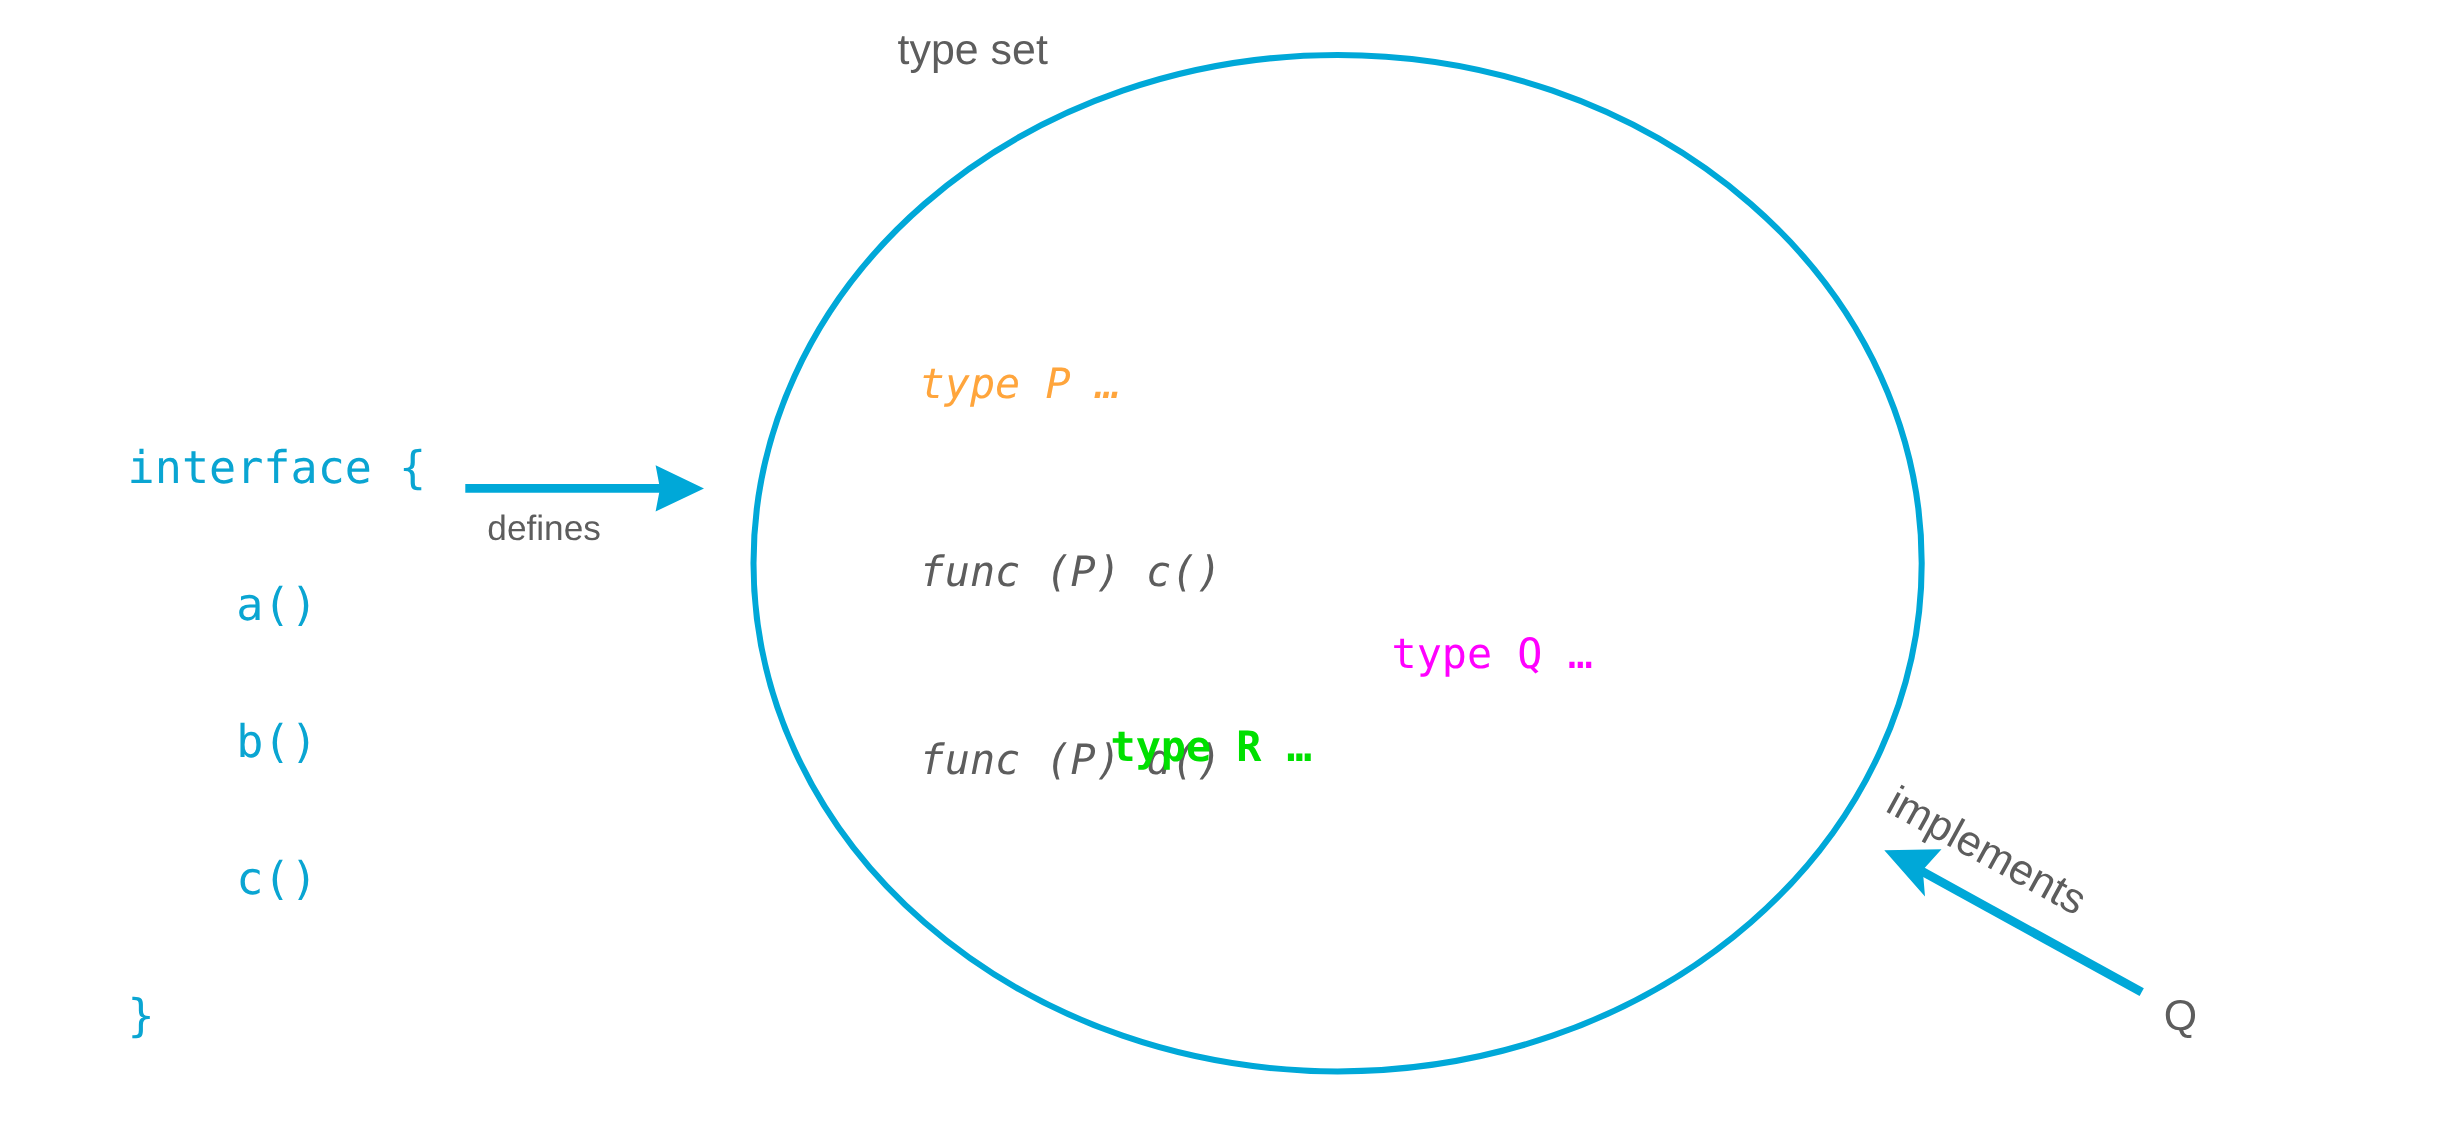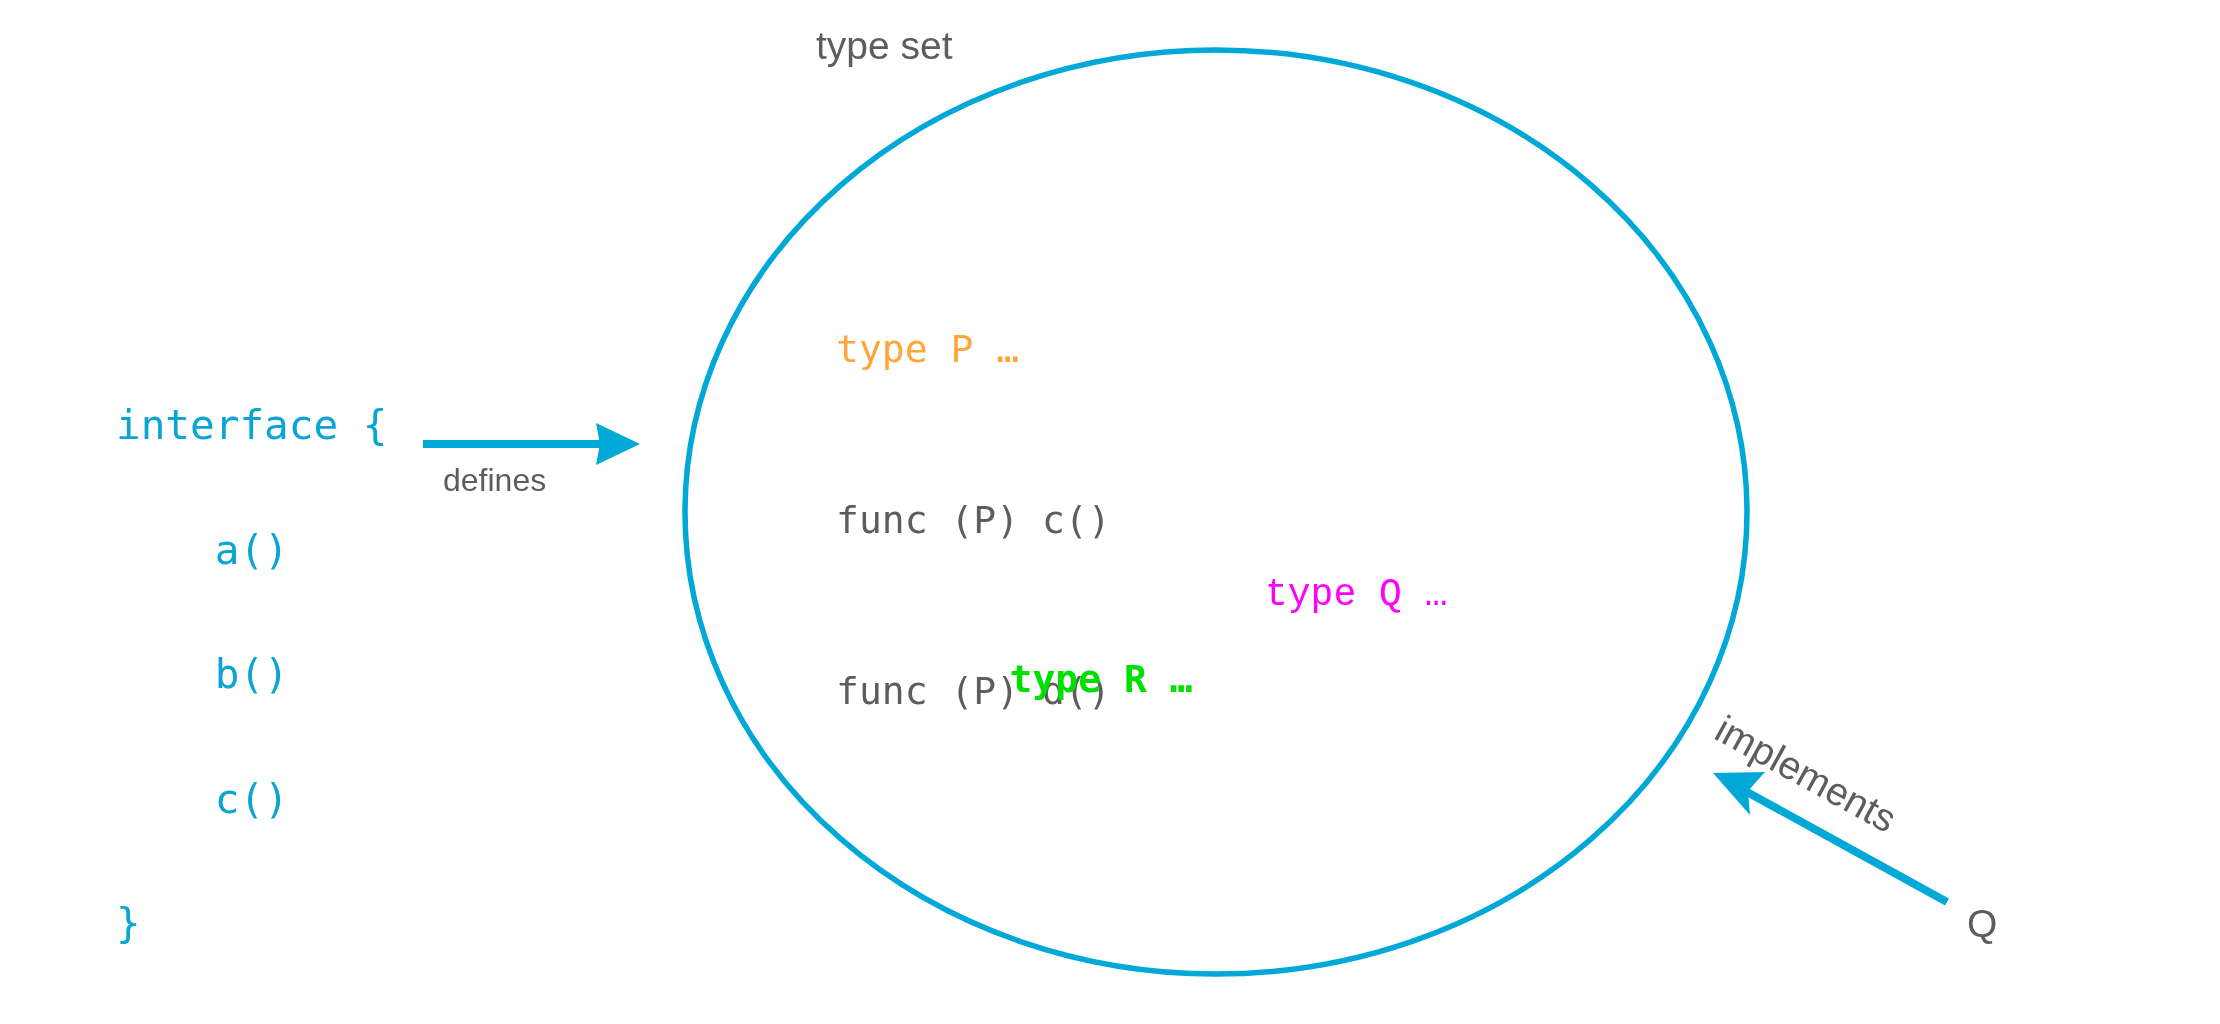--- a/index.html
+++ b/index.html
@@ -68,32 +68,32 @@
   }
 
   
   #type-p-block {
     left: 836px;
     top: 207px;
     font-size: 38px;
     line-height: 57px;
     color: #5d5d5d;
   }
-  #type-p-block .line { display: block; height: 57px; }
+  #type-p-block .line { display: block; height: 57px; font-style: italic; }
   #type-p-block .hdr { color: #ffa53c; }
 
   
   #type-q-block {
     left: 1265px;
     top: 452px;
     font-size: 38px;
     line-height: 57px;
     color: #5d5d5d;
   }
-  #type-q-block .line { display: block; height: 57px; font-family: Liberation Mono, monospace; }
+  #type-q-block .line { display: block; height: 57px; }
   #type-q-block .hdr { color: #ff00ff; }
 
   
   #type-r-block {
     left: 918px;
     top: 594px;
     font-size: 38px;
     line-height: 57px;
     color: #00e000;
     font-weight: bold;

